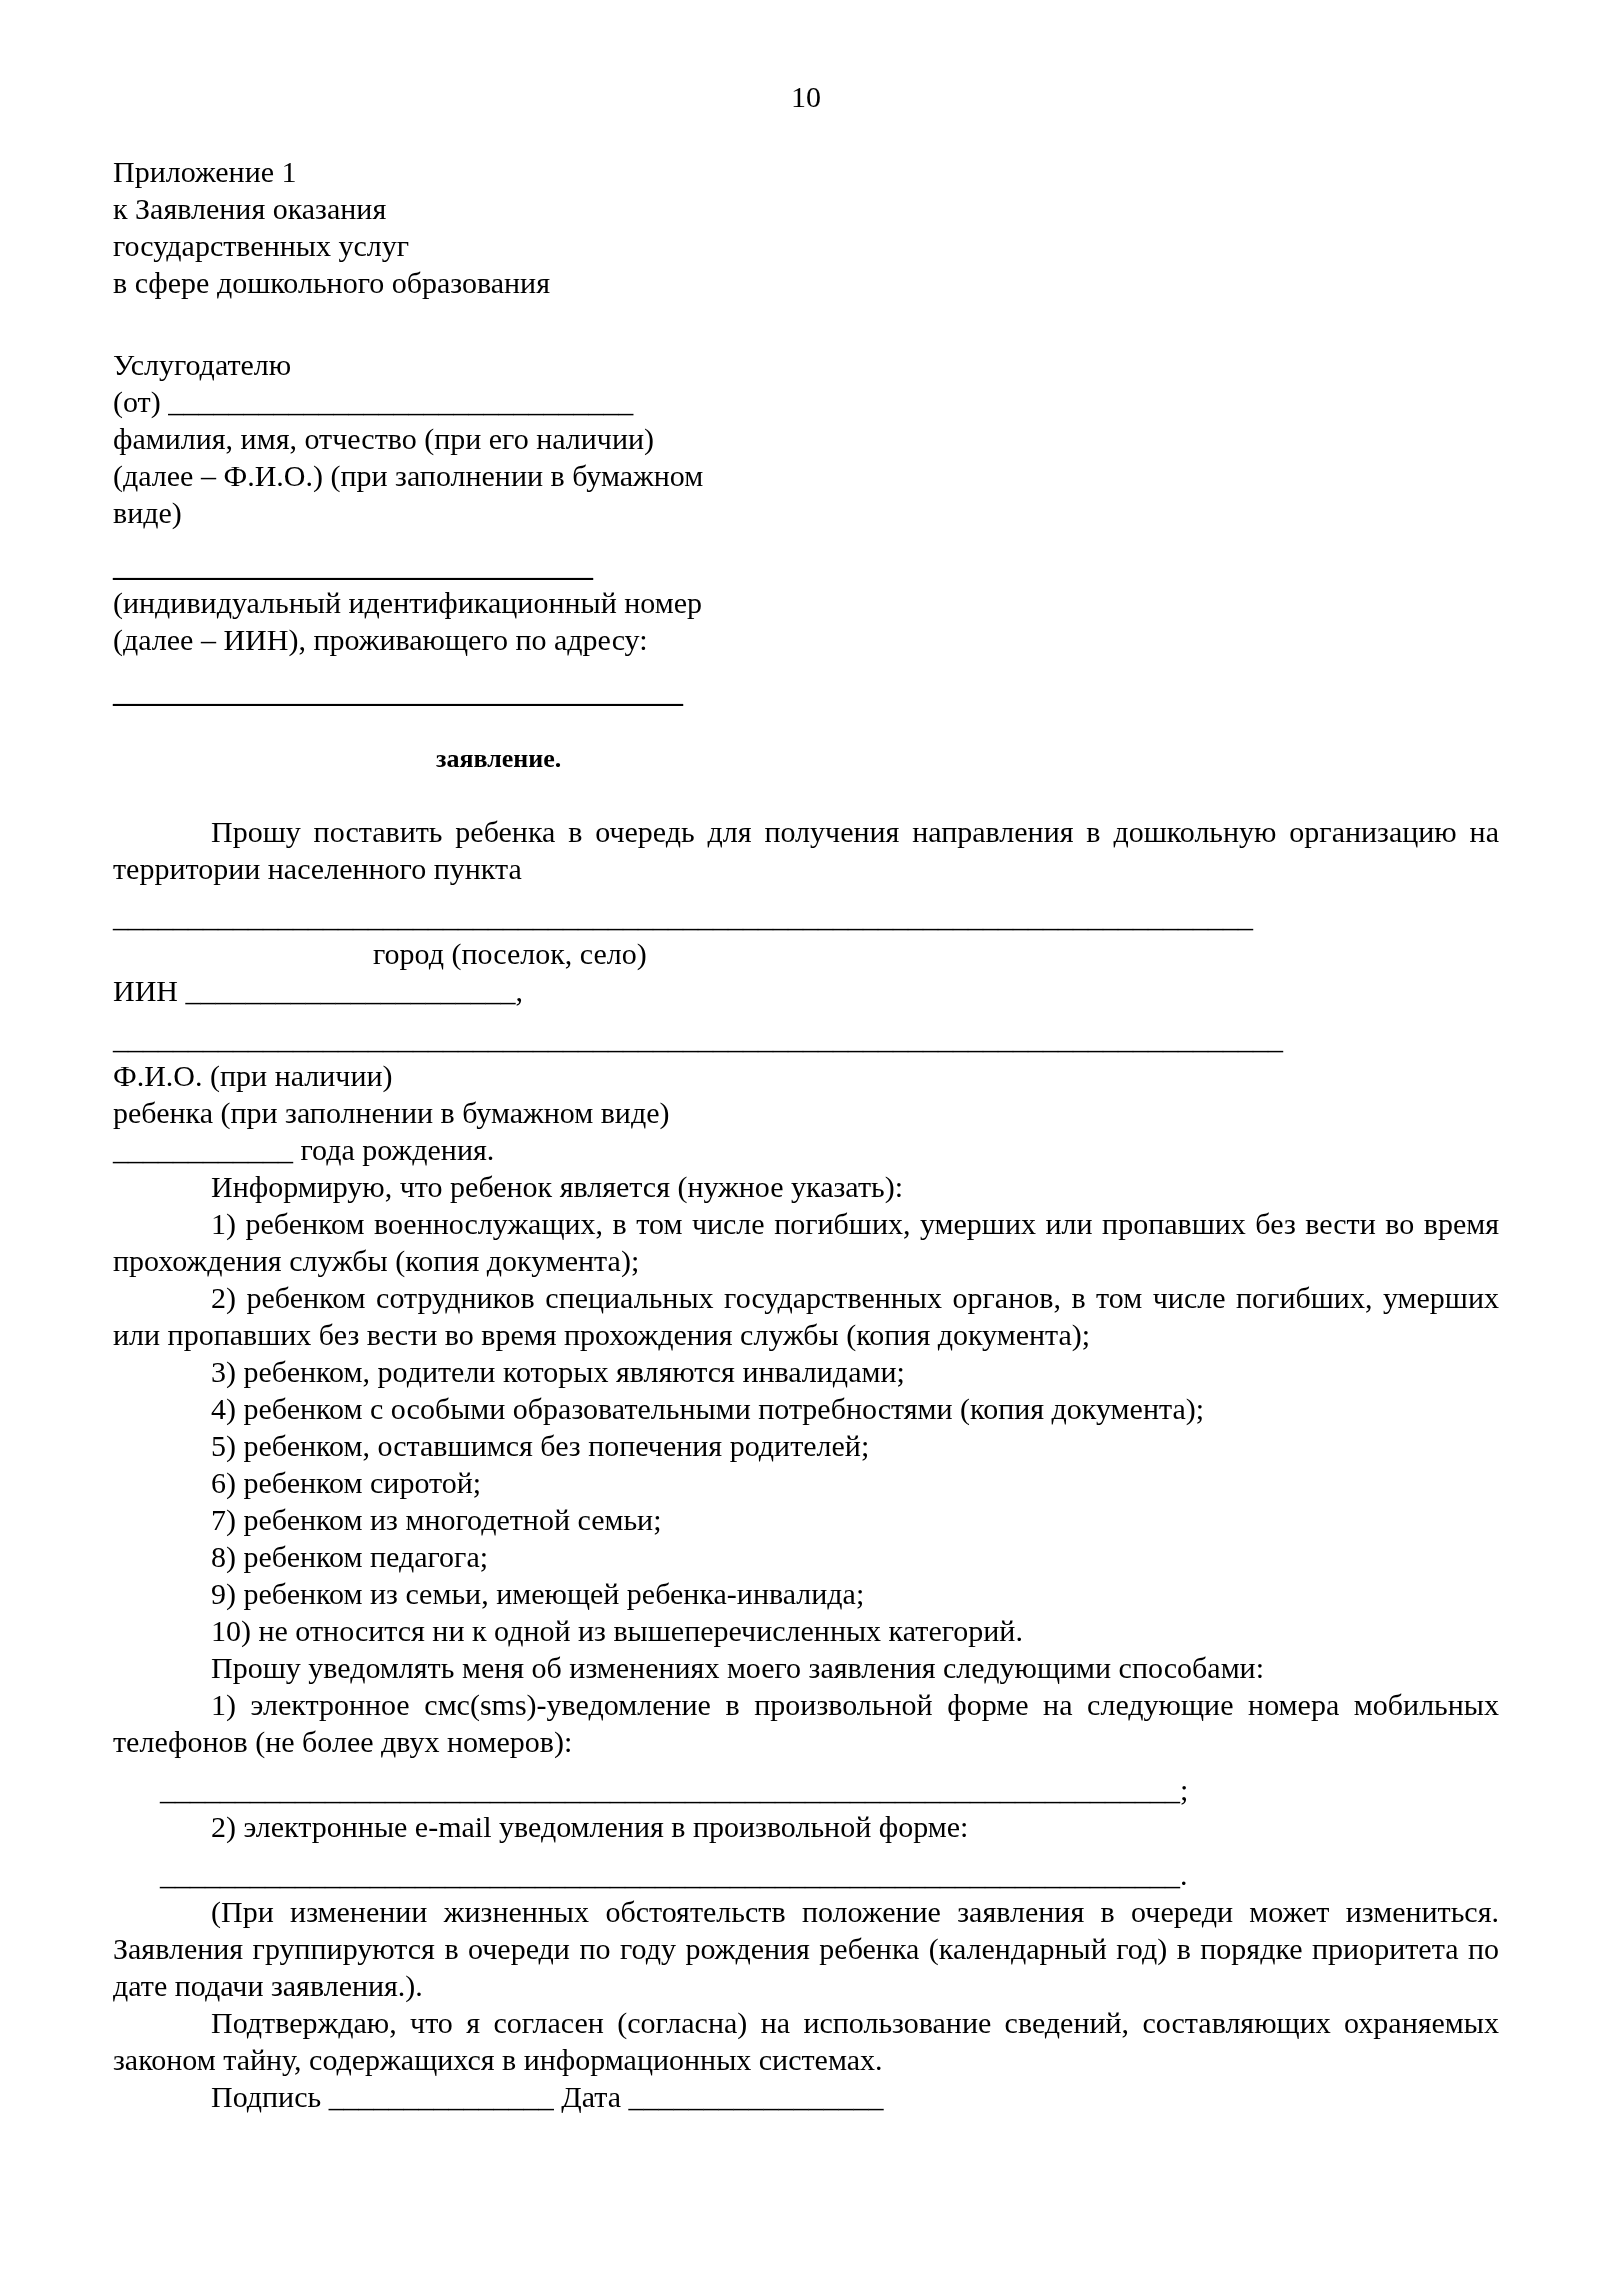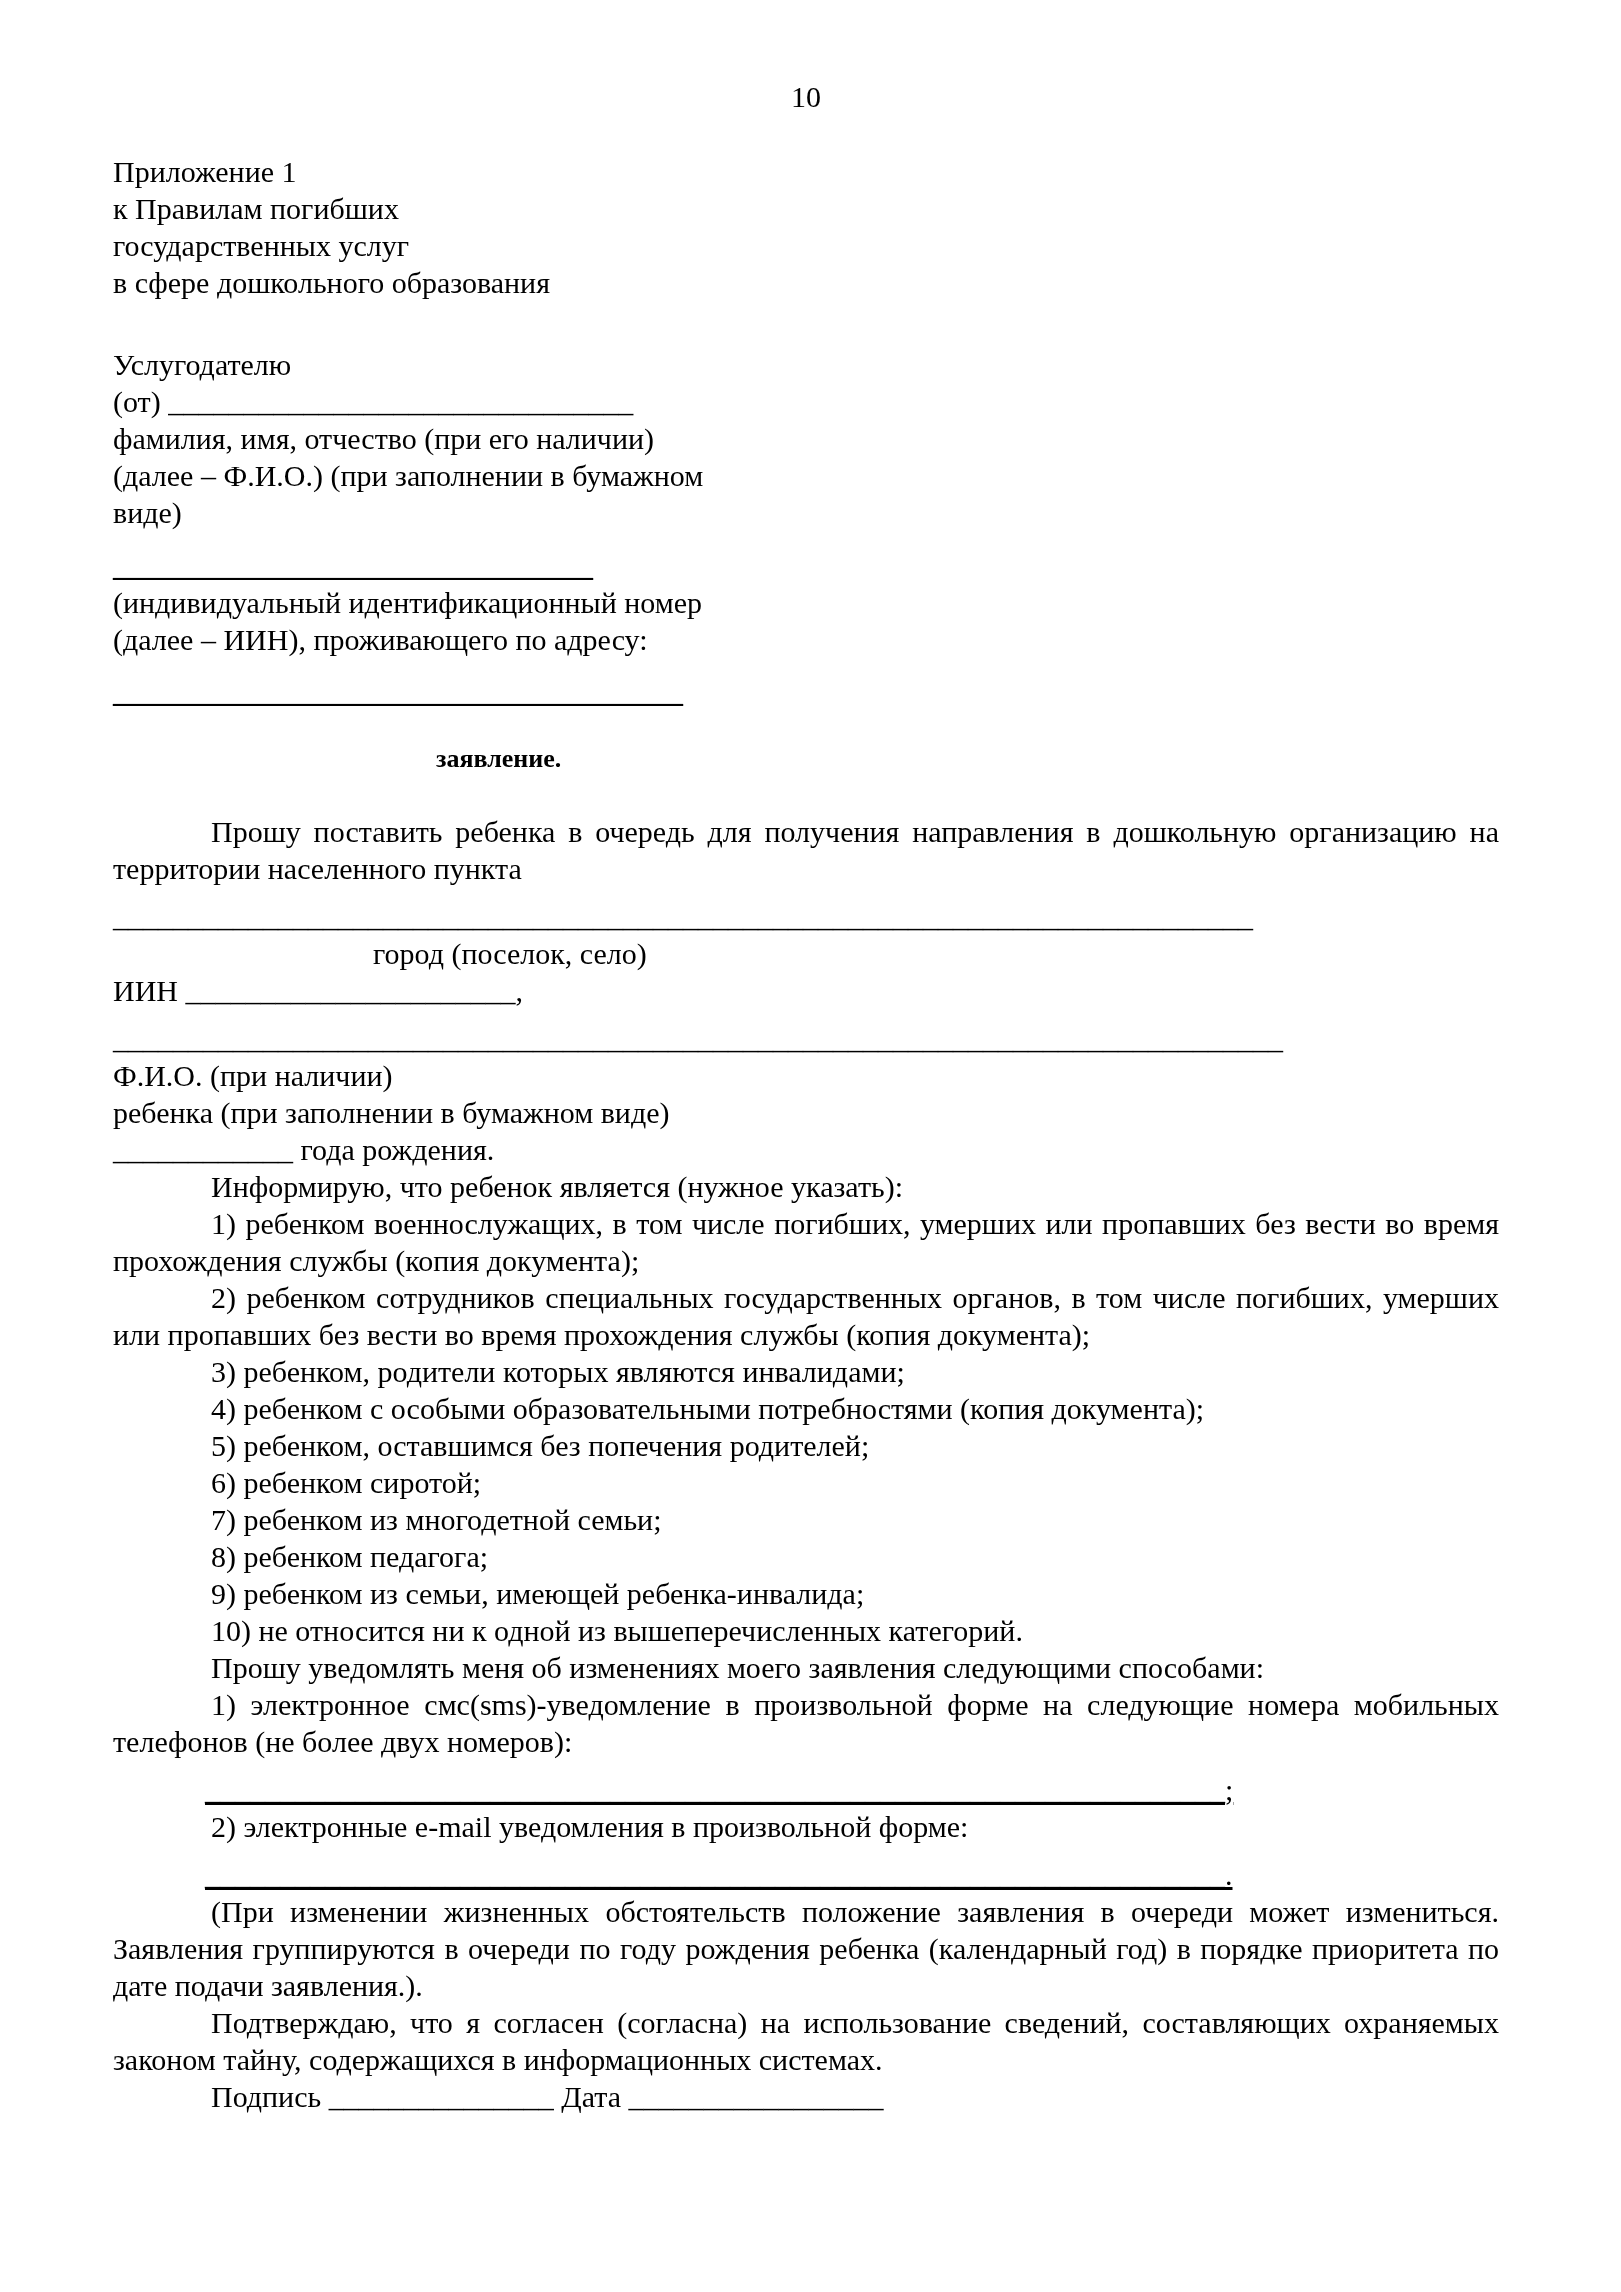--- a/index.html
+++ b/index.html
@@ -36,33 +36,33 @@
   }
   .para {
     margin: 0;
     text-align: justify;
   }
   .indent { text-indent: 98px; }
   .p-intro { margin-top: 36px; }
   .city-caption { margin-left: 260px; }
   .name-caption { }
   .inline-field { white-space: pre; }
-  .fill-line { margin-left: 92px; text-decoration: underline; }
+  .fill-line { margin-left: 47px; }
   .signature-row { margin-top: 0; text-indent: 98px; }
 </style>
 </head>
 <body>
 
 <div class="page">
 
   <div class="page-number">10</div>
 
   <div class="block-right appendix">
     <div class="row">Приложение 1</div>
-    <div class="row">к Правилам погибших</div>
+    <div class="row">к Заявления оказания</div>
     <div class="row">государственных услуг</div>
     <div class="row">в сфере дошкольного образования</div>
   </div>
 
   <div class="block-right addressee">
     <div class="row">Услугодателю</div>
     <div class="row">
       <span>(от)</span>
       <span class="inline-field">_______________________________</span>
     </div>

